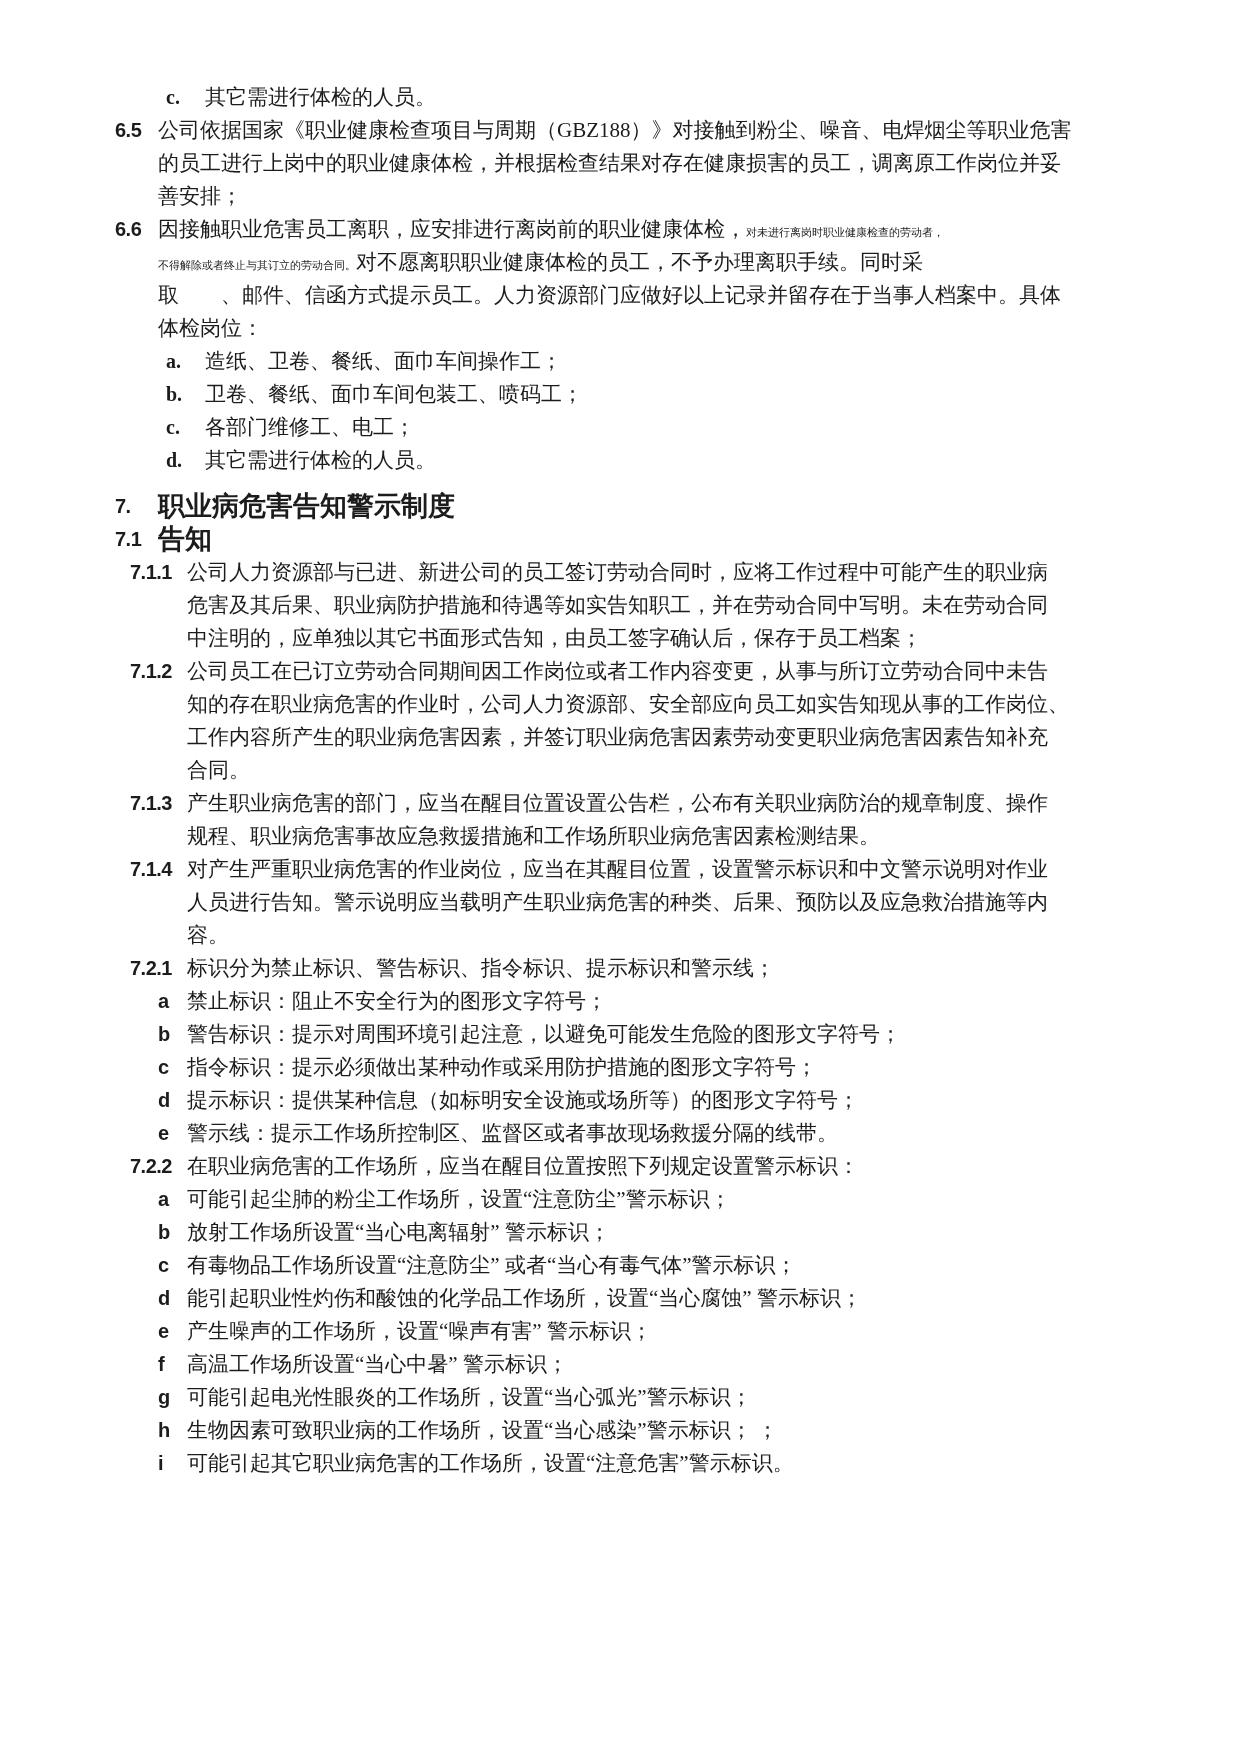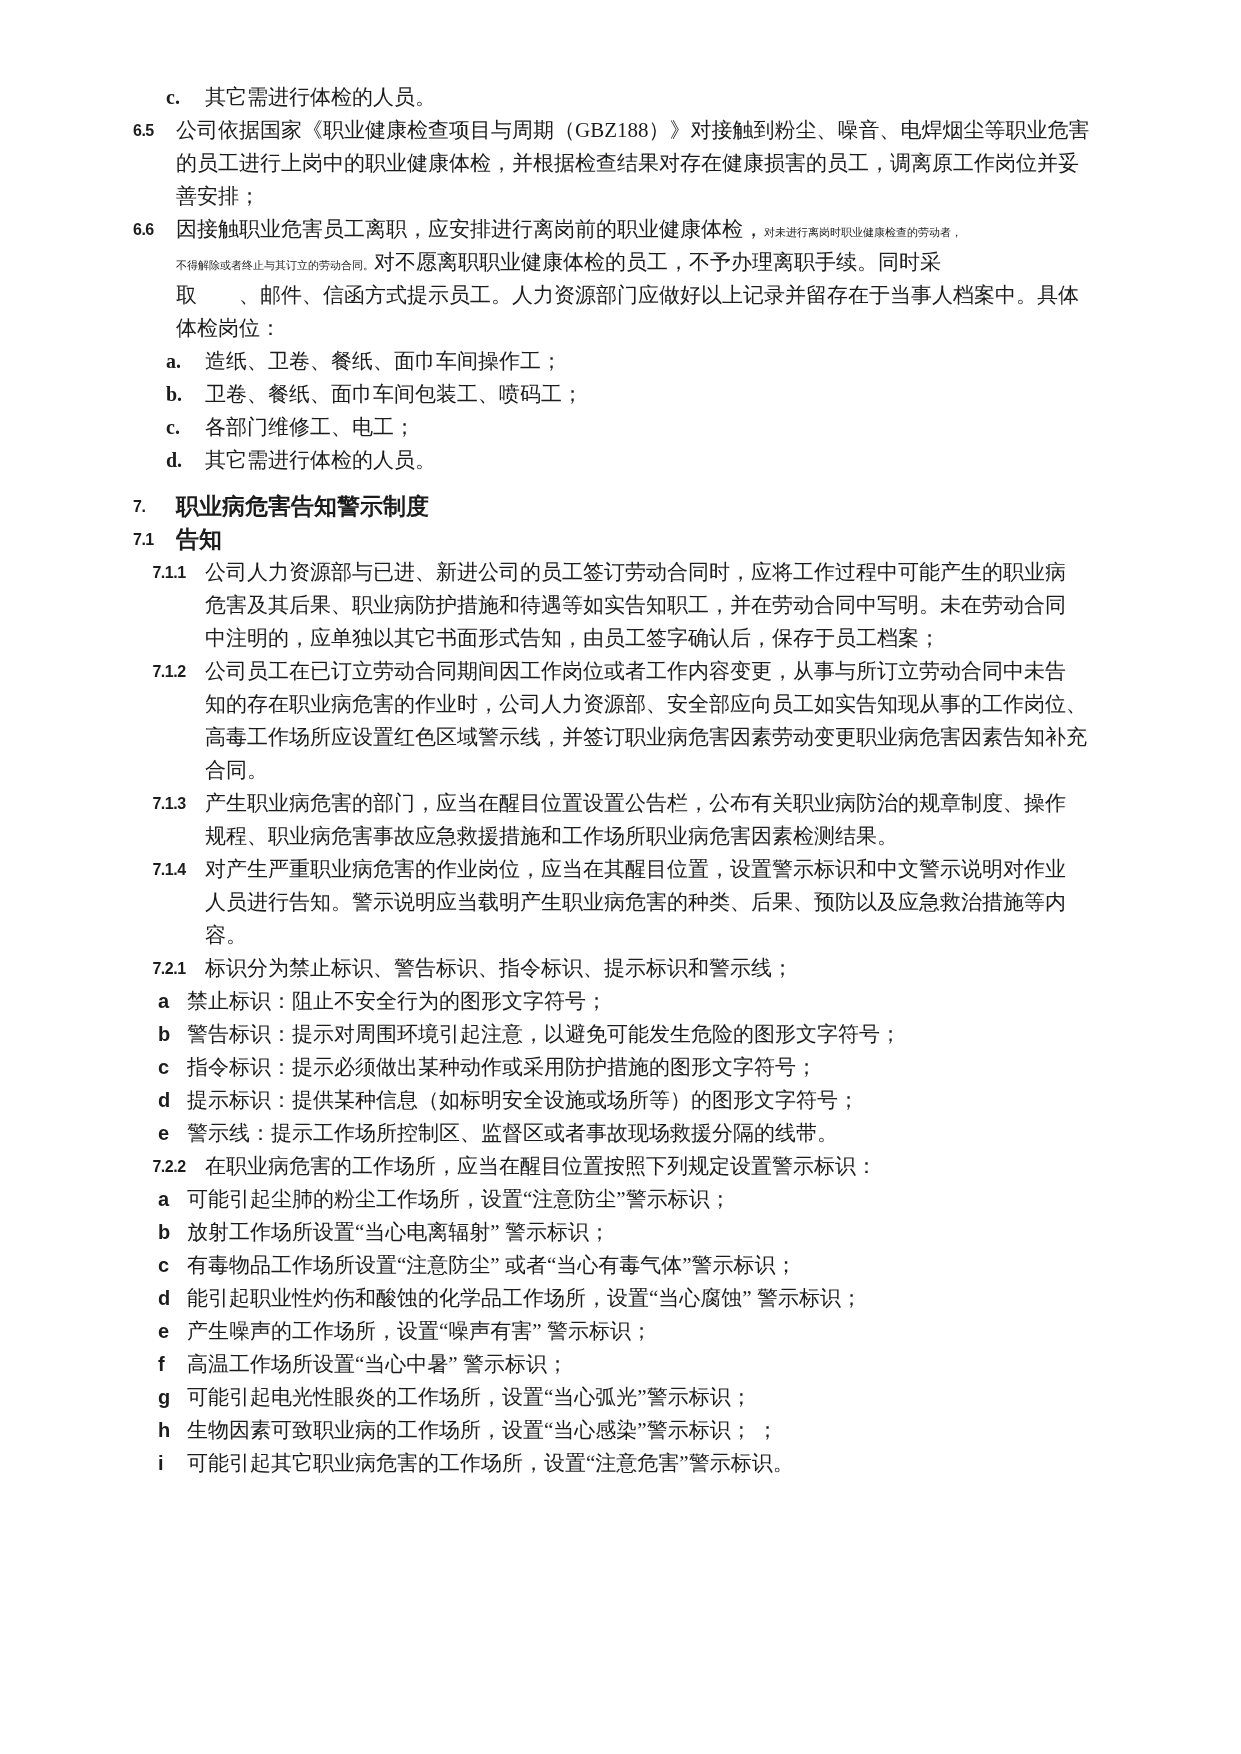--- a/index.html
+++ b/index.html
@@ -17,25 +17,24 @@
     left: 115px;
     top: 81px;
     width: 1022px;
   }
   .block { display: flex; align-items: flex-start; }
   .block.space-before { margin-top: 13px; }
   .cell-num {
     flex: 0 0 auto;
     font-family: "Liberation Sans", sans-serif;
     font-weight: bold;
-    font-size: 16px;
+    font-size: 20px;
     line-height: 33px;
     letter-spacing: -0.5px;
     white-space: nowrap;
-    margin-left: 18px;
   }
   .g-narrow .cell-num { width: 43px; }
   .g-wide   .cell-num { width: 72px; text-align: center; }
   .cell-marker {
     flex: 0 0 auto;
     font-weight: bold;
     font-size: 20px;
     line-height: 33px;
     white-space: nowrap;
   }
@@ -47,21 +46,21 @@
     flex: 1 1 auto;
     font-size: 21px;
     line-height: 33px;
     min-width: 0;
   }
   .text-line { height: 33px; white-space: nowrap; overflow: visible; }
   .seg-small { font-size: 11px; }
   .heading .cell-body {
     font-family: "Liberation Sans", sans-serif;
     font-weight: bold;
-    font-size: 23px;
+    font-size: 27px;
   }
 </style>
 </head>
 <body>
 
 <div class="page">
   <div class="content" id="doc-content">
       <div class="block ls-serif">
         <span class="cell-marker">c.</span>
         <div class="cell-body">
@@ -127,21 +126,21 @@
           <div class="text-line">公司人力资源部与已进、新进公司的员工签订劳动合同时，应将工作过程中可能产生的职业病</div>
           <div class="text-line">危害及其后果、职业病防护措施和待遇等如实告知职工，并在劳动合同中写明。未在劳动合同</div>
           <div class="text-line">中注明的，应单独以其它书面形式告知，由员工签字确认后，保存于员工档案；</div>
         </div>
       </div>
       <div class="block g-wide">
         <span class="cell-num">7.1.2</span>
         <div class="cell-body">
           <div class="text-line">公司员工在已订立劳动合同期间因工作岗位或者工作内容变更，从事与所订立劳动合同中未告</div>
           <div class="text-line">知的存在职业病危害的作业时，公司人力资源部、安全部应向员工如实告知现从事的工作岗位、</div>
-          <div class="text-line">高毒工作场所应设置红色区域警示线，并签订职业病危害因素劳动变更职业病危害因素告知补充</div>
+          <div class="text-line">工作内容所产生的职业病危害因素，并签订职业病危害因素劳动变更职业病危害因素告知补充</div>
           <div class="text-line">合同。</div>
         </div>
       </div>
       <div class="block g-wide">
         <span class="cell-num">7.1.3</span>
         <div class="cell-body">
           <div class="text-line">产生职业病危害的部门，应当在醒目位置设置公告栏，公布有关职业病防治的规章制度、操作</div>
           <div class="text-line">规程、职业病危害事故应急救援措施和工作场所职业病危害因素检测结果。</div>
         </div>
       </div>

